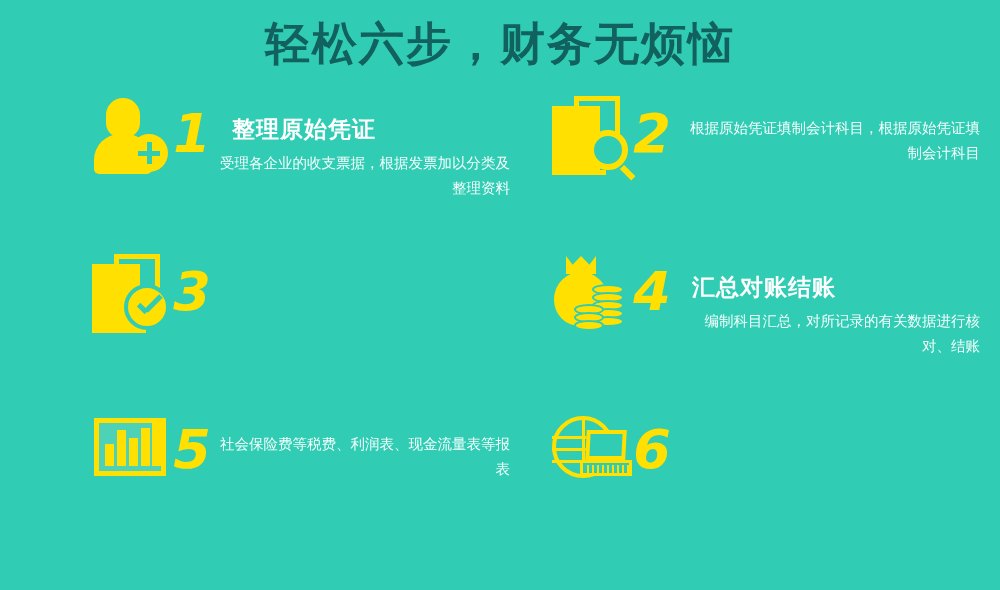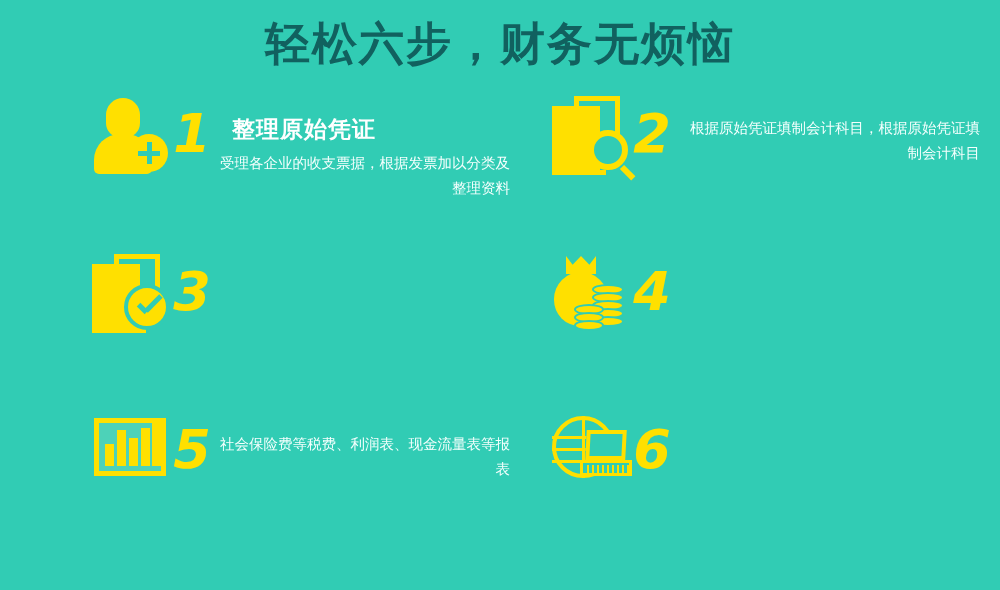--- a/index.html
+++ b/index.html
@@ -309,20 +309,24 @@
           <div class="coin" style="left:40px; top:54px;"></div>
           <div class="coin" style="left:40px; top:62px;"></div>
         </div>
         <div class="coins">
           <div class="coin sm" style="left:22px; top:50px;"></div>
           <div class="coin sm" style="left:22px; top:58px;"></div>
           <div class="coin sm" style="left:22px; top:66px;"></div>
         </div>
       </div>
       <div class="num">4</div>
+      <div class="txt">
+        <div class="head">汇总对账结账</div>
+        <div class="desc">编制科目汇总，对所记录的有关数据进行核对、结账</div>
+      </div>
     </div>
 
     <div class="step col-l row-3">
       <div class="icon-wrap">
         <div class="chart-frame">
           <div class="bar" style="left:6px;  height:22px;"></div>
           <div class="bar" style="left:18px; height:36px;"></div>
           <div class="bar" style="left:30px; height:28px;"></div>
           <div class="bar" style="left:42px; height:38px;"></div>
           <div class="bar" style="left:53px; height:44px;"></div>

